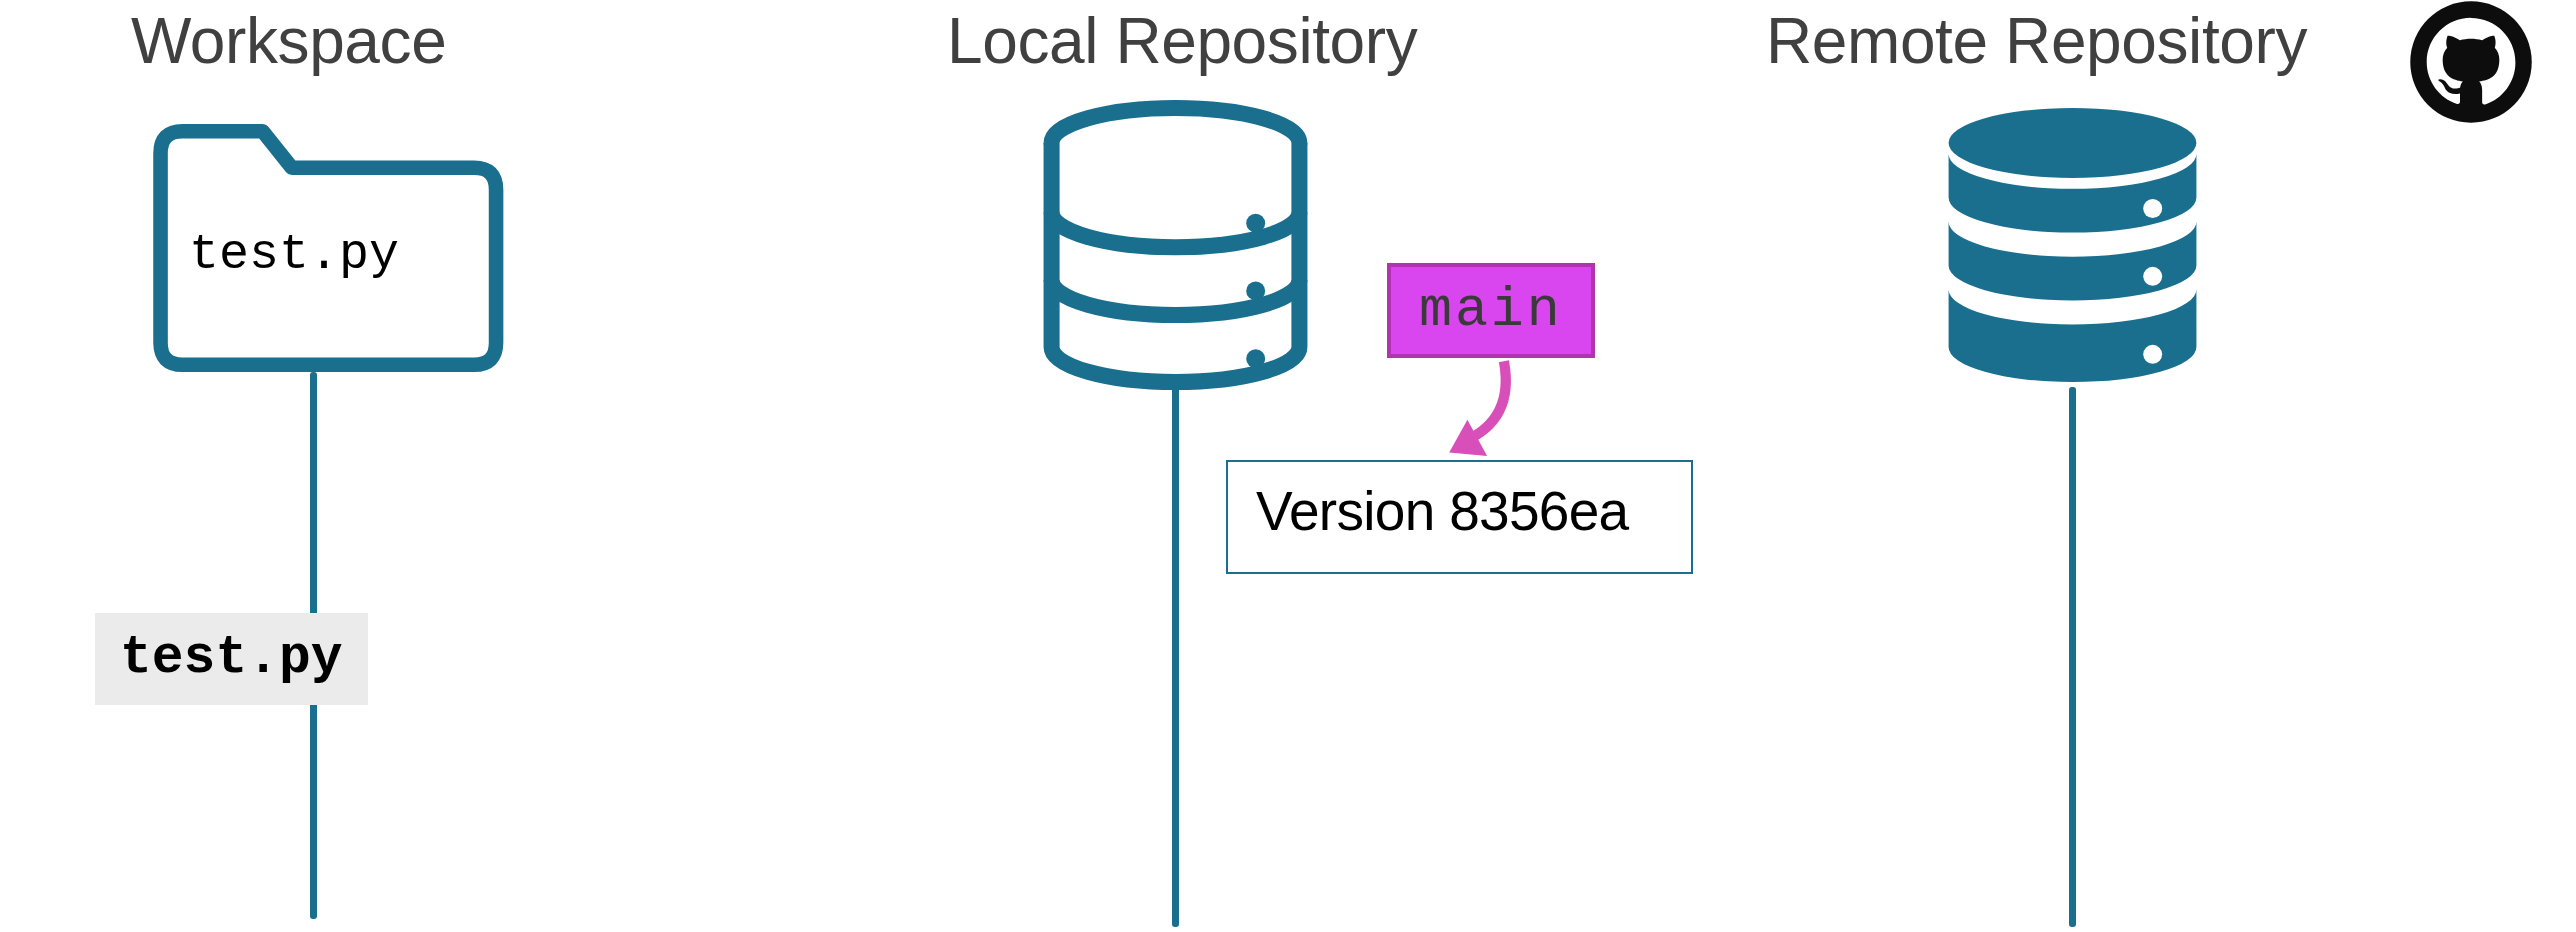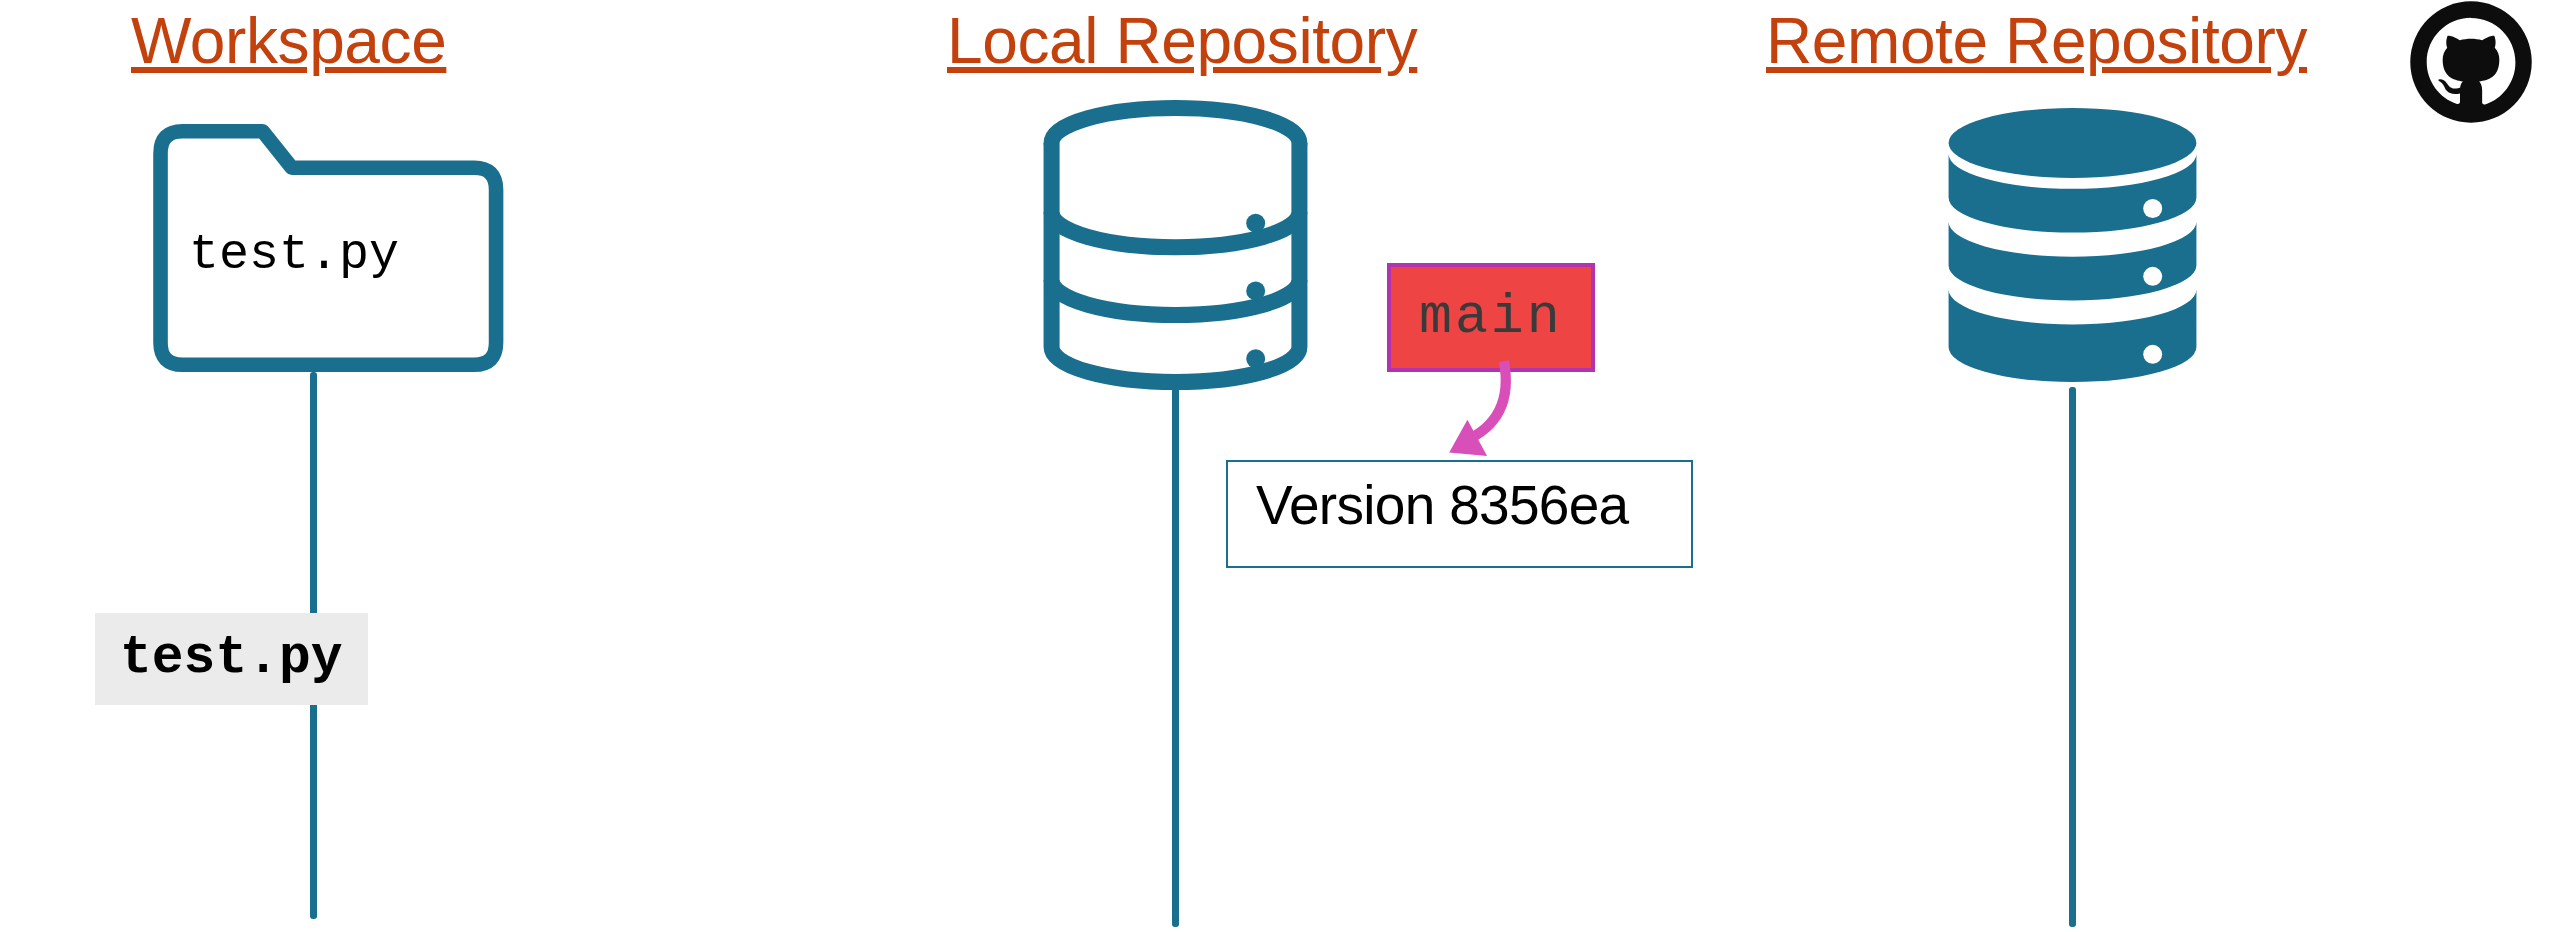--- a/index.html
+++ b/index.html
@@ -10,23 +10,22 @@
   }
   .canvas {
     position: relative;
     width: 2576px;
     height: 933px;
   }
   .col-title {
     position: absolute;
     font-size: 64px;
     font-weight: 400;
-    color: #c2410c;
+    color: #404040;
     letter-spacing: -0.4px;
-    text-decoration: underline;
   }
   .vline {
     position: absolute;
     width: 7.3px;
     background: #1a6f8e;
     border-radius: 2.9px;
   }
   .folder {
     position: absolute;
   }
@@ -45,33 +44,33 @@
     position: absolute;
     background: #ebebeb;
     font-family: "Courier New", Courier, monospace;
     font-weight: 700;
     font-size: 53px;
     color: #000;
     padding: 14.6px 25px 17.5px 25px;
   }
   .branch-tag {
     position: absolute;
-    background: #ef4444;
+    background: #d946ef;
     border: 4.4px solid #b233ae;
     font-family: "Courier New", Courier, monospace;
     font-size: 55px;
     color: #3a3a3a;
-    padding: 19px 28px;
+    padding: 12px 28px;
     letter-spacing: 2.9px;
   }
   .commit-box {
     position: absolute;
     background: #ffffff;
     border: 2.9px solid #1a6f8e;
-    padding: 11px 28px 22px 28px;
+    padding: 17px 28px 22px 28px;
     box-sizing: border-box;
   }
   .commit-title {
     font-size: 55px;
     font-weight: 400;
     color: #000;
     letter-spacing: -0.7px;
     margin-bottom: 7.3px;
   }
   .commit-file {

